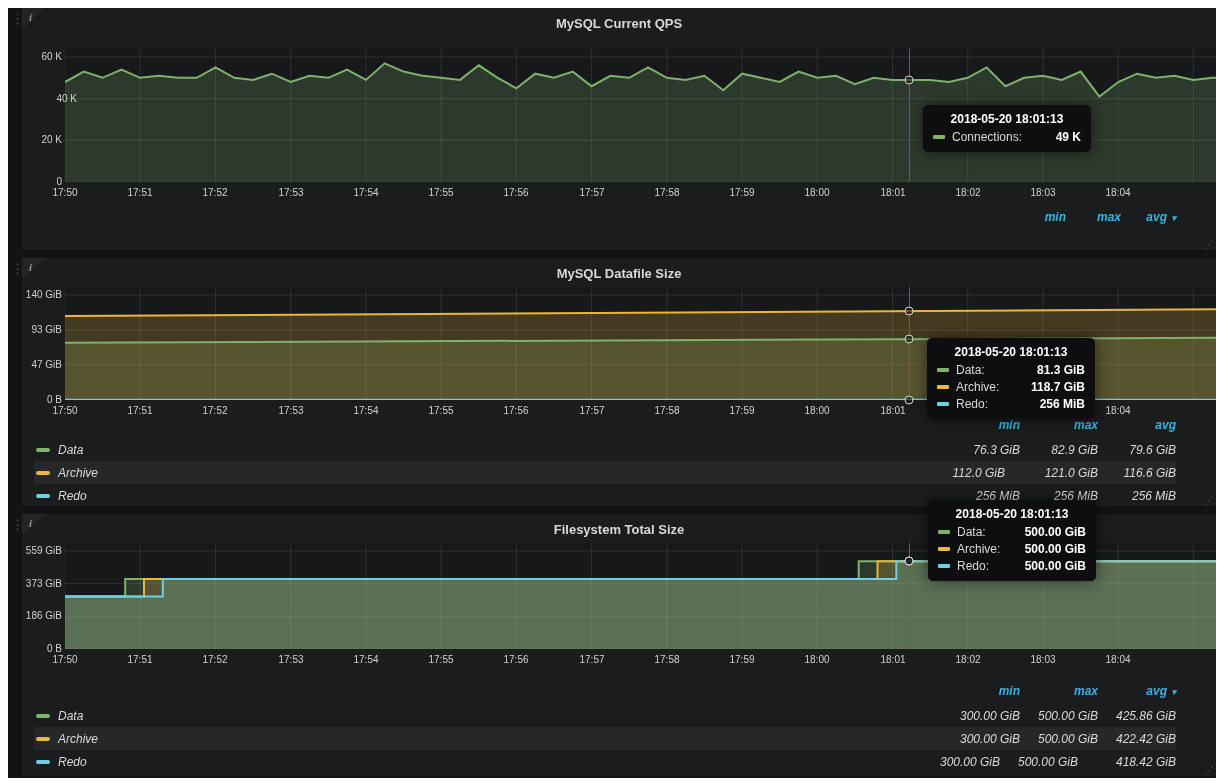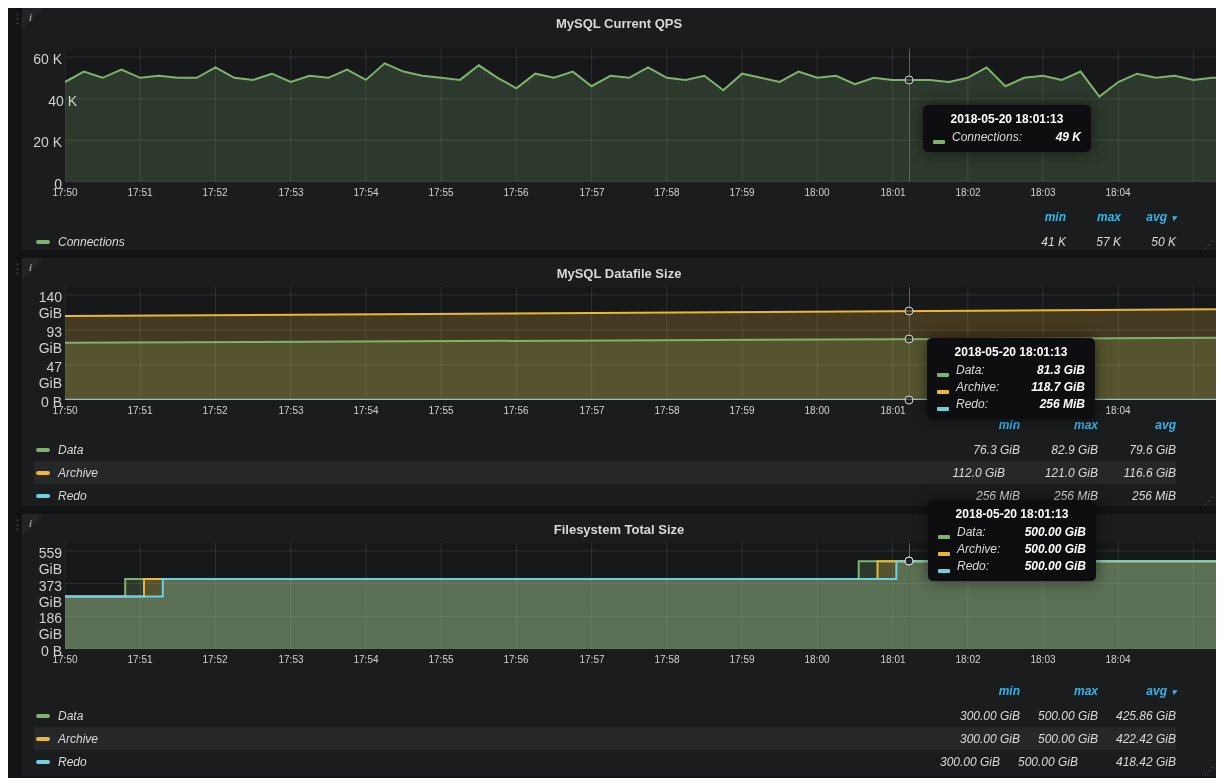--- a/index.html
+++ b/index.html
@@ -12,41 +12,41 @@
   .drag-dots{position:absolute;top:6px;left:3px;color:#4f5052;font-size:13px;line-height:10px;}
   .panel{position:relative;flex:1;background:#1b1c1e;}
   .corner{position:absolute;top:3px;left:7px;color:#8e9092;font-size:11px;font-style:italic;
           font-family:"Liberation Serif",serif;font-weight:bold;z-index:3;}
   .corner-tab{position:absolute;top:0;left:0;width:0;height:0;z-index:2;
           border-top:22px solid rgba(255,255,255,0.04);border-right:22px solid transparent;}
   .panel-title{position:absolute;top:8px;left:0;right:0;text-align:center;color:#d8d9da;
           font-size:13px;font-weight:bold;z-index:1;}
   .plot{position:absolute;left:43px;width:1151px;background:#17181a;}
   .plot svg{display:block;}
-  .ylab{position:absolute;width:38px;text-align:right;font-size:14px;color:#d0d1d2;}
+  .ylab{position:absolute;width:38px;text-align:right;font-size:10px;color:#d0d1d2;}
   .xlab{position:absolute;transform:translateX(-50%);font-size:10px;color:#d0d1d2;white-space:nowrap;}
   .vline{position:absolute;top:0;width:1px;background:#b93a3a;z-index:2;}
   .ring{position:absolute;width:9px;height:9px;border:1.5px solid #d5d7d9;border-radius:50%;
         background:rgba(24,26,24,0.55);transform:translate(-50%,-50%);box-sizing:border-box;z-index:3;}
   .legend{position:absolute;left:12px;right:40px;font-size:12px;font-style:italic;}
   .lheader{display:flex;height:18px;align-items:center;}
   .lheadspacer{flex:1;}
   .lcol{text-align:right;font-weight:bold;color:#33b5e5;}
   .caret{font-size:9px;color:#33b5e5;margin-left:2px;}
   .lrows{margin-top:4px;}
   .lrow{display:flex;align-items:center;height:23px;}
   .lrow.zebra{background:rgba(255,255,255,0.05);}
   .lname{display:flex;align-items:center;flex:1;color:#d8d9da;}
   .swatch{width:14px;height:4px;border-radius:2px;margin:0 8px 0 2px;}
   .lval{text-align:right;color:#d8d9da;}
   .grip{position:absolute;right:2px;bottom:0px;color:#5a5b5d;font-size:10px;line-height:10px;}
   .tooltip{position:absolute;z-index:10;background:#0e0e10;border-radius:5px;padding:7px 10px 8px 10px;
         box-shadow:0 0 14px rgba(0,0,0,0.55);font-size:12px;color:#d8d9da;min-width:148px;}
   .tt-time{font-weight:bold;color:#fff;text-align:center;margin-bottom:4px;white-space:nowrap;}
-  .tt-row{display:flex;align-items:flex-end;margin-top:3px;white-space:nowrap;font-style:italic;}
+  .tt-row{display:flex;align-items:center;margin-top:3px;white-space:nowrap;}
   .tt-swatch{width:12px;height:4px;border-radius:1px;margin-right:7px;flex:0 0 auto;}
   .tt-val{margin-left:auto;font-weight:bold;color:#fff;padding-left:14px;}
 </style>
 </head>
 <body>
 
 <div class="page">
   <div class="dash">
 
     <div class="row">
@@ -85,31 +85,20 @@
             </svg>
             <div class="vline" style="left: 844px; height: 133px;"></div>
             <div class="ring" style="left: 844px; top: 31px;"></div>
           </div>
         <div class="legend" style="top: 200px;">
             <div class="lheader">
               <div class="lheadspacer"></div>
               <div class="lcol" style="width: 55px;">min</div>
               <div class="lcol" style="width: 55px;">max</div>
               <div class="lcol" style="width: 55px;">avg<span class="caret"> ▾</span></div>
-            </div>
-            <div class="lrows">
-              <div class="lrow">
-                <div class="lname">
-                  <span class="swatch" style="background: rgb(126, 178, 109);"></span>
-                  <span>Connections</span>
-                </div>
-                <div class="lval" style="width: 55px;">41 K</div>
-                <div class="lval" style="width: 55px;">57 K</div>
-                <div class="lval" style="width: 55px;">50 K</div>
-              </div>
             </div>
           </div>
         <div class="grip">⋰</div>
       <div class="ylab" style="left: 2px; top: 168px;">0</div>
           <div class="ylab" style="left: 2px; top: 126px;">20 K</div>
           <div class="ylab" style="left: 17px; top: 85px;">40 K</div>
           <div class="ylab" style="left: 2px; top: 43px;">60 K</div>
           <div class="xlab" style="left: 43px; top: 179px;">17:50</div>
           <div class="xlab" style="left: 118px; top: 179px;">17:51</div>
           <div class="xlab" style="left: 193px; top: 179px;">17:52</div>

